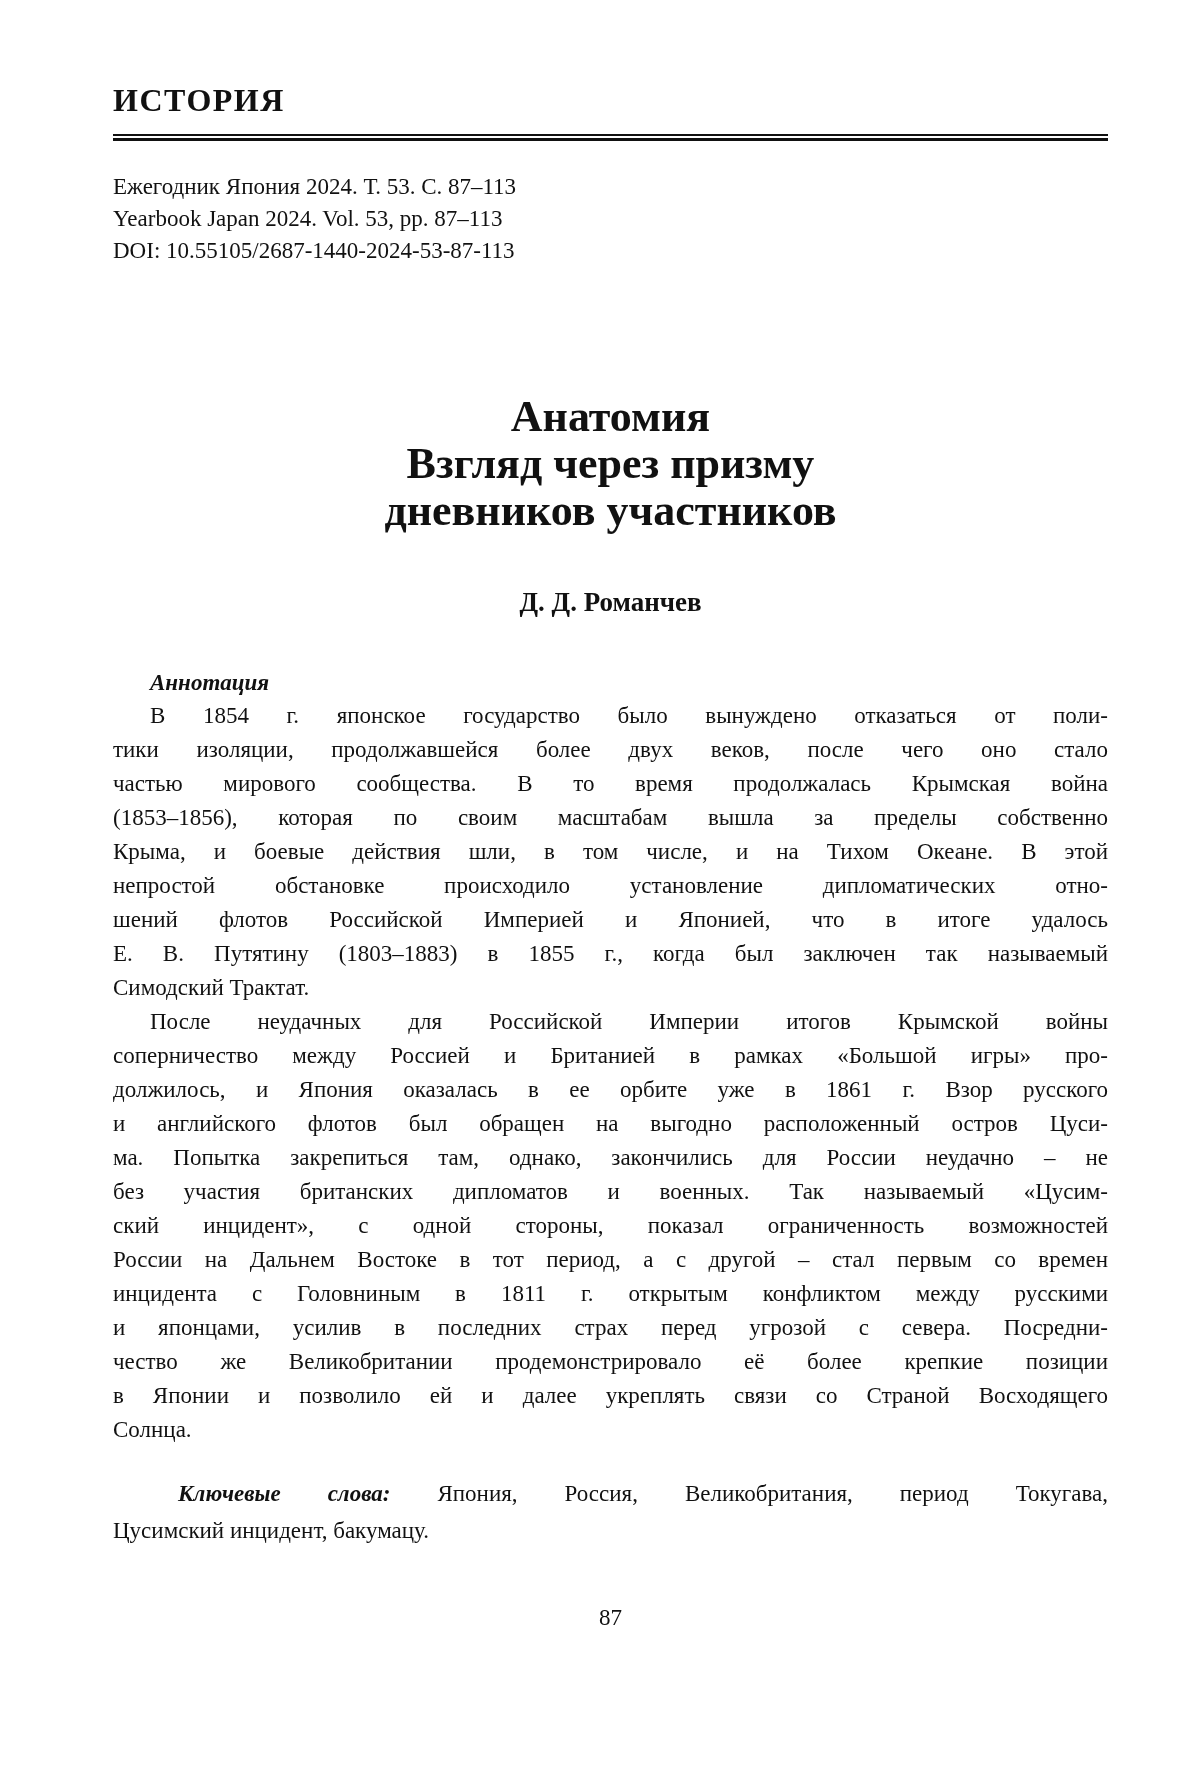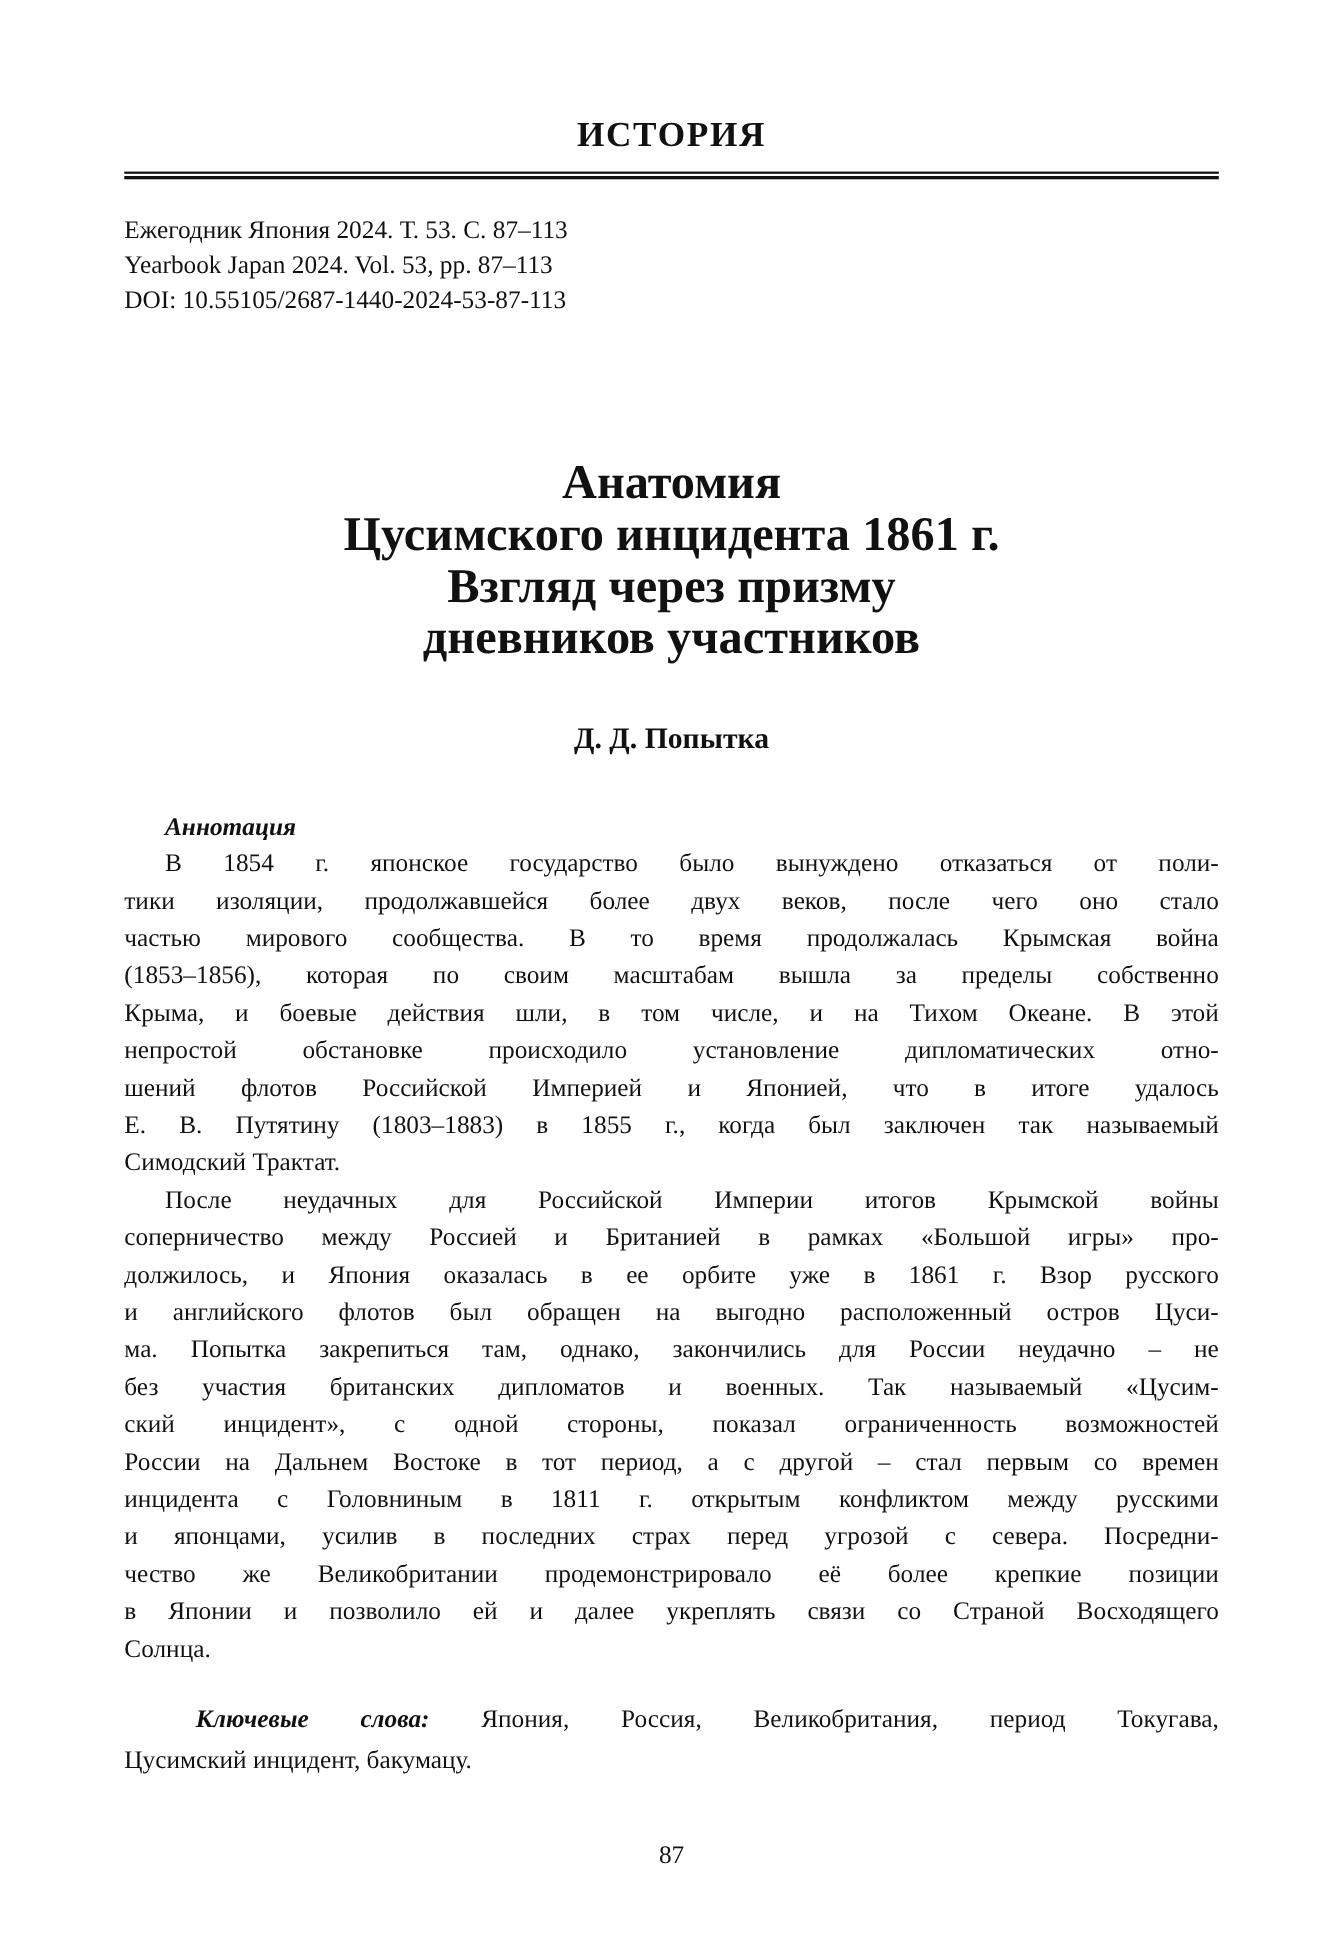--- a/index.html
+++ b/index.html
@@ -16,22 +16,22 @@
     overflow: hidden;
   }
   .page {
     box-sizing: border-box;
     width: 1200px;
     height: 1780px;
     padding: 0 92px 0 113px;
   }
   
   .section-head {
-    margin-top: 104px;
-    text-align: center;
+    margin-top: 82px;
+    text-align: left;
     font-size: 32px;
     font-weight: bold;
     letter-spacing: 1.5px;
     line-height: 36px;
   }
   .rule {
     margin-top: 16px;
     height: 2px;
     border-top: 2px solid #111;
     border-bottom: 3px solid #111;
@@ -121,26 +121,25 @@
   <div class="rule"></div>
 
   <div class="citation">
     <div>Ежегодник Япония 2024. Т. 53. С. 87–113</div>
     <div>Yearbook Japan 2024. Vol. 53, pp. 87–113</div>
     <div>DOI: 10.55105/2687-1440-2024-53-87-113</div>
   </div>
 
   <div class="title">
       <div class="title-line first">Анатомия</div>
-      <div class="title-line">Цусимского инцидента 1861 г.</div>
       <div class="title-line">Взгляд через призму</div>
       <div class="title-line last">дневников участников</div>
     </div>
 
-  <div class="author">Д. Д. Попытка</div>
+  <div class="author">Д. Д. Романчев</div>
 
   <div class="abstract-heading">Аннотация</div>
 
   <div class="para para-indent">
       <div class="tline first">В 1854 г. японское государство было вынуждено отказаться от поли-</div>
       <div class="tline">тики изоляции, продолжавшейся более двух веков, после чего оно стало</div>
       <div class="tline">частью мирового сообщества. В то время продолжалась Крымская война</div>
       <div class="tline">(1853–1856), которая по своим масштабам вышла за пределы собственно</div>
       <div class="tline">Крыма, и боевые действия шли, в том числе, и на Тихом Океане. В этой</div>
       <div class="tline">непростой обстановке происходило установление дипломатических отно-</div>

